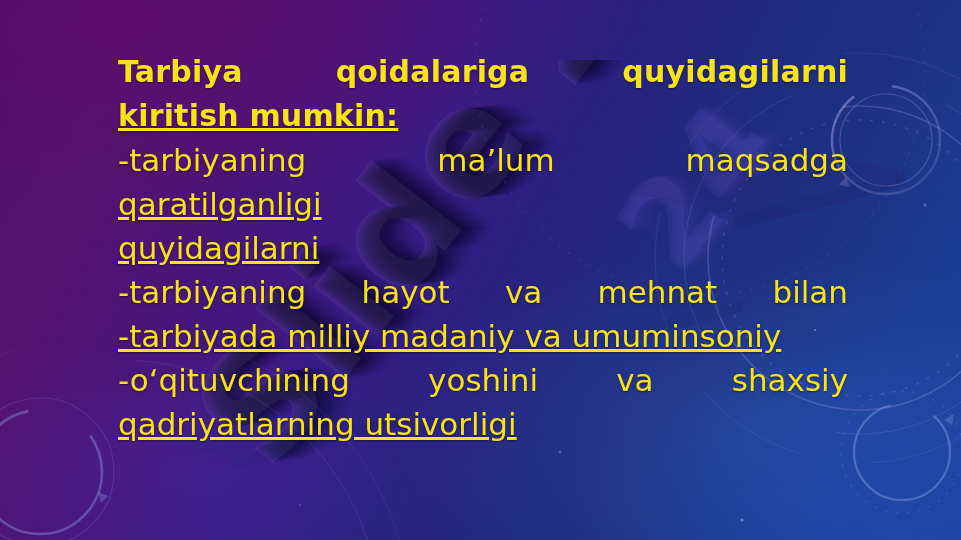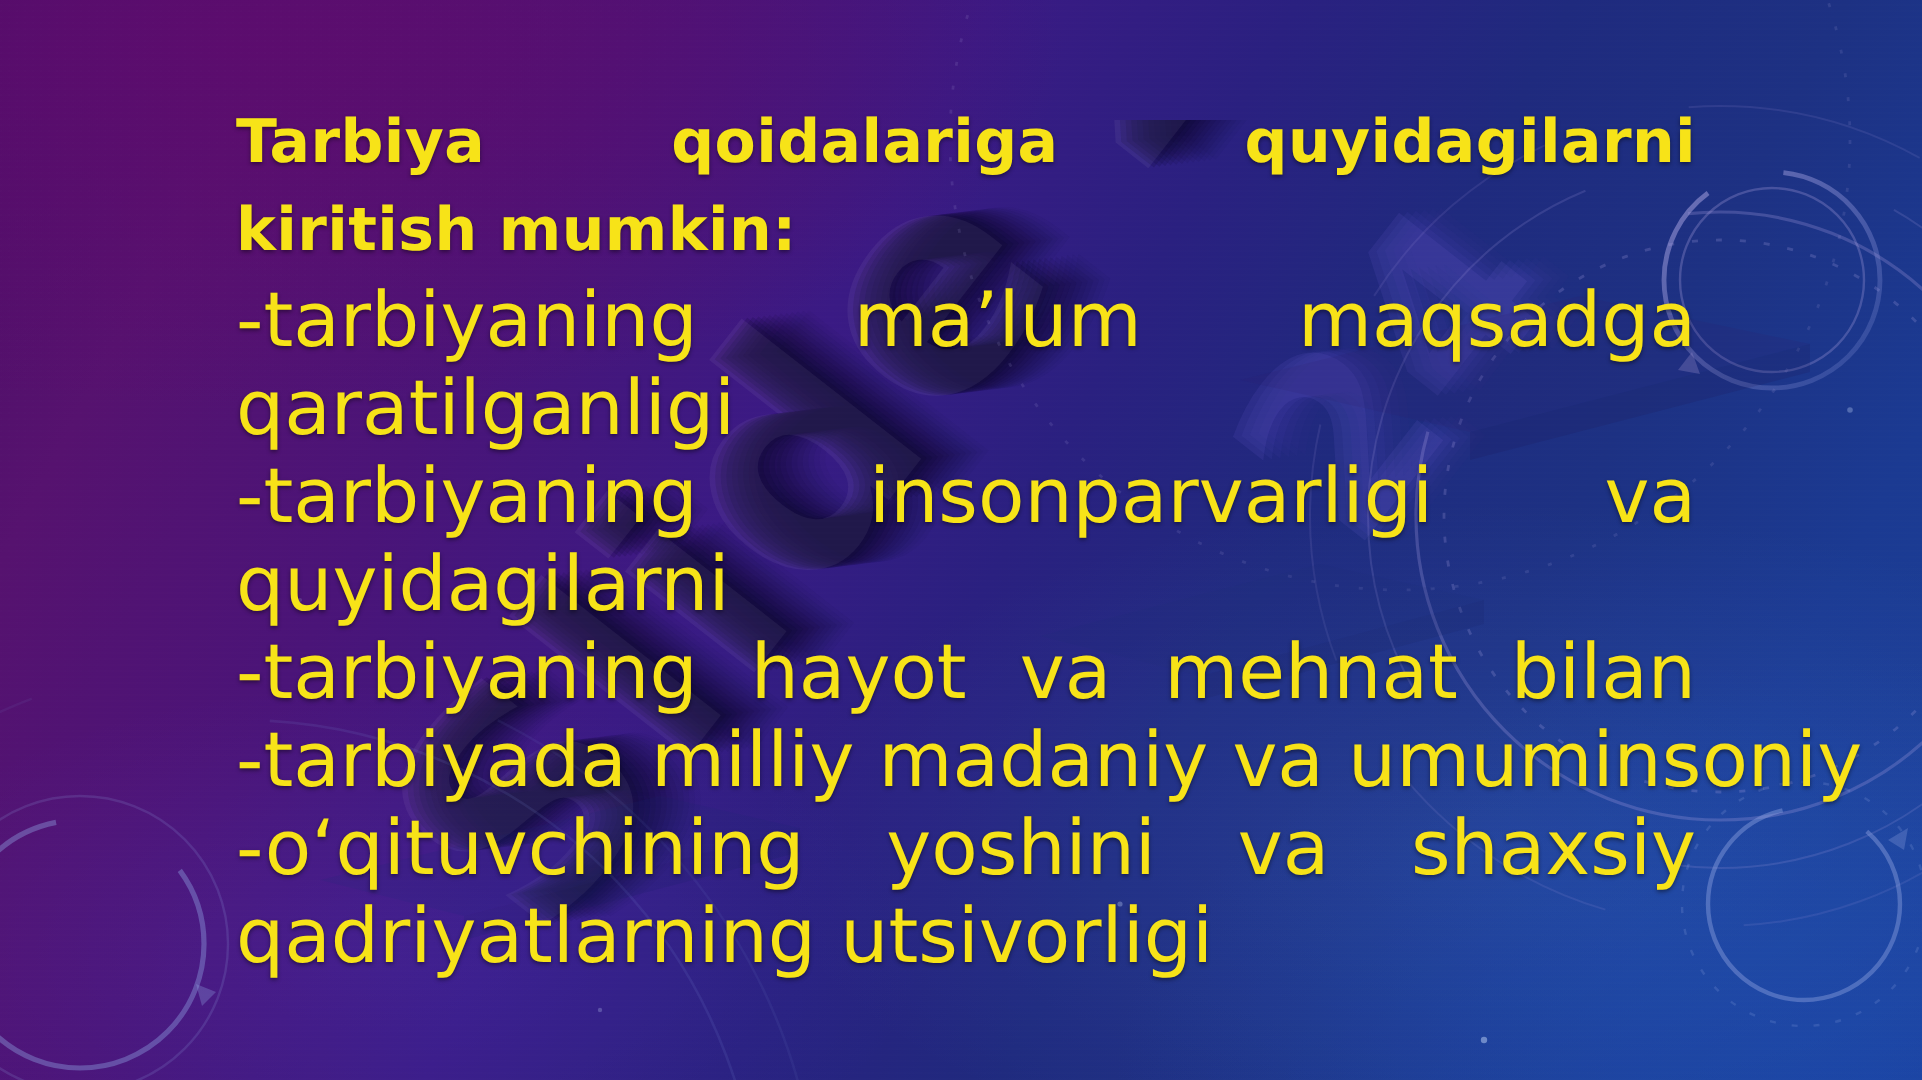--- a/index.html
+++ b/index.html
@@ -112,35 +112,36 @@
 
   
   .text-block {
     position: absolute;
     left: 118px;
     top: 50px;
     width: 730px;
   }
   .line {
     color: #f7e318;
-    font-size: 38px;
+    font-size: 31px;
     line-height: 44px;
     text-align: justify;
     text-align-last: justify;
     white-space: pre;
     text-shadow: 0 1px 2px rgba(0,0,0,0.45);
   }
   .line.bold {
     font-weight: bold;
     font-size: 30px;
     letter-spacing: .2px;
   }
   .line.nojust {
     text-align: right;
     text-align-last: left;
+    text-decoration: underline;
   }
 </style>
 </head>
 <body>
 
 <div id="slide">
 
   <div class="wm-wrap">
     <div class="wm">Slide 24</div>
     <div class="wm2">24</div>
@@ -208,21 +209,20 @@
   </svg>
 
   <div class="sheen"></div>
   <div class="grain"></div>
 
   <div class="text-block">
     <div class="line bold">Tarbiya qoidalariga quyidagilarni</div>
     <div class="line bold nojust">kiritish mumkin:</div>
     <div class="line">-tarbiyaning ma’lum maqsadga</div>
     <div class="line nojust">qaratilganligi</div>
-    <div class="line">-tarbiyaning insonparvarligi va</div>
     <div class="line nojust">quyidagilarni</div>
     <div class="line">-tarbiyaning hayot va mehnat bilan</div>
     <div class="line nojust">-tarbiyada milliy madaniy va umuminsoniy</div>
     <div class="line">-o‘qituvchining yoshini va shaxsiy</div>
     <div class="line nojust">qadriyatlarning utsivorligi</div>
   </div>
 
 </div>
 
 </body></html>

